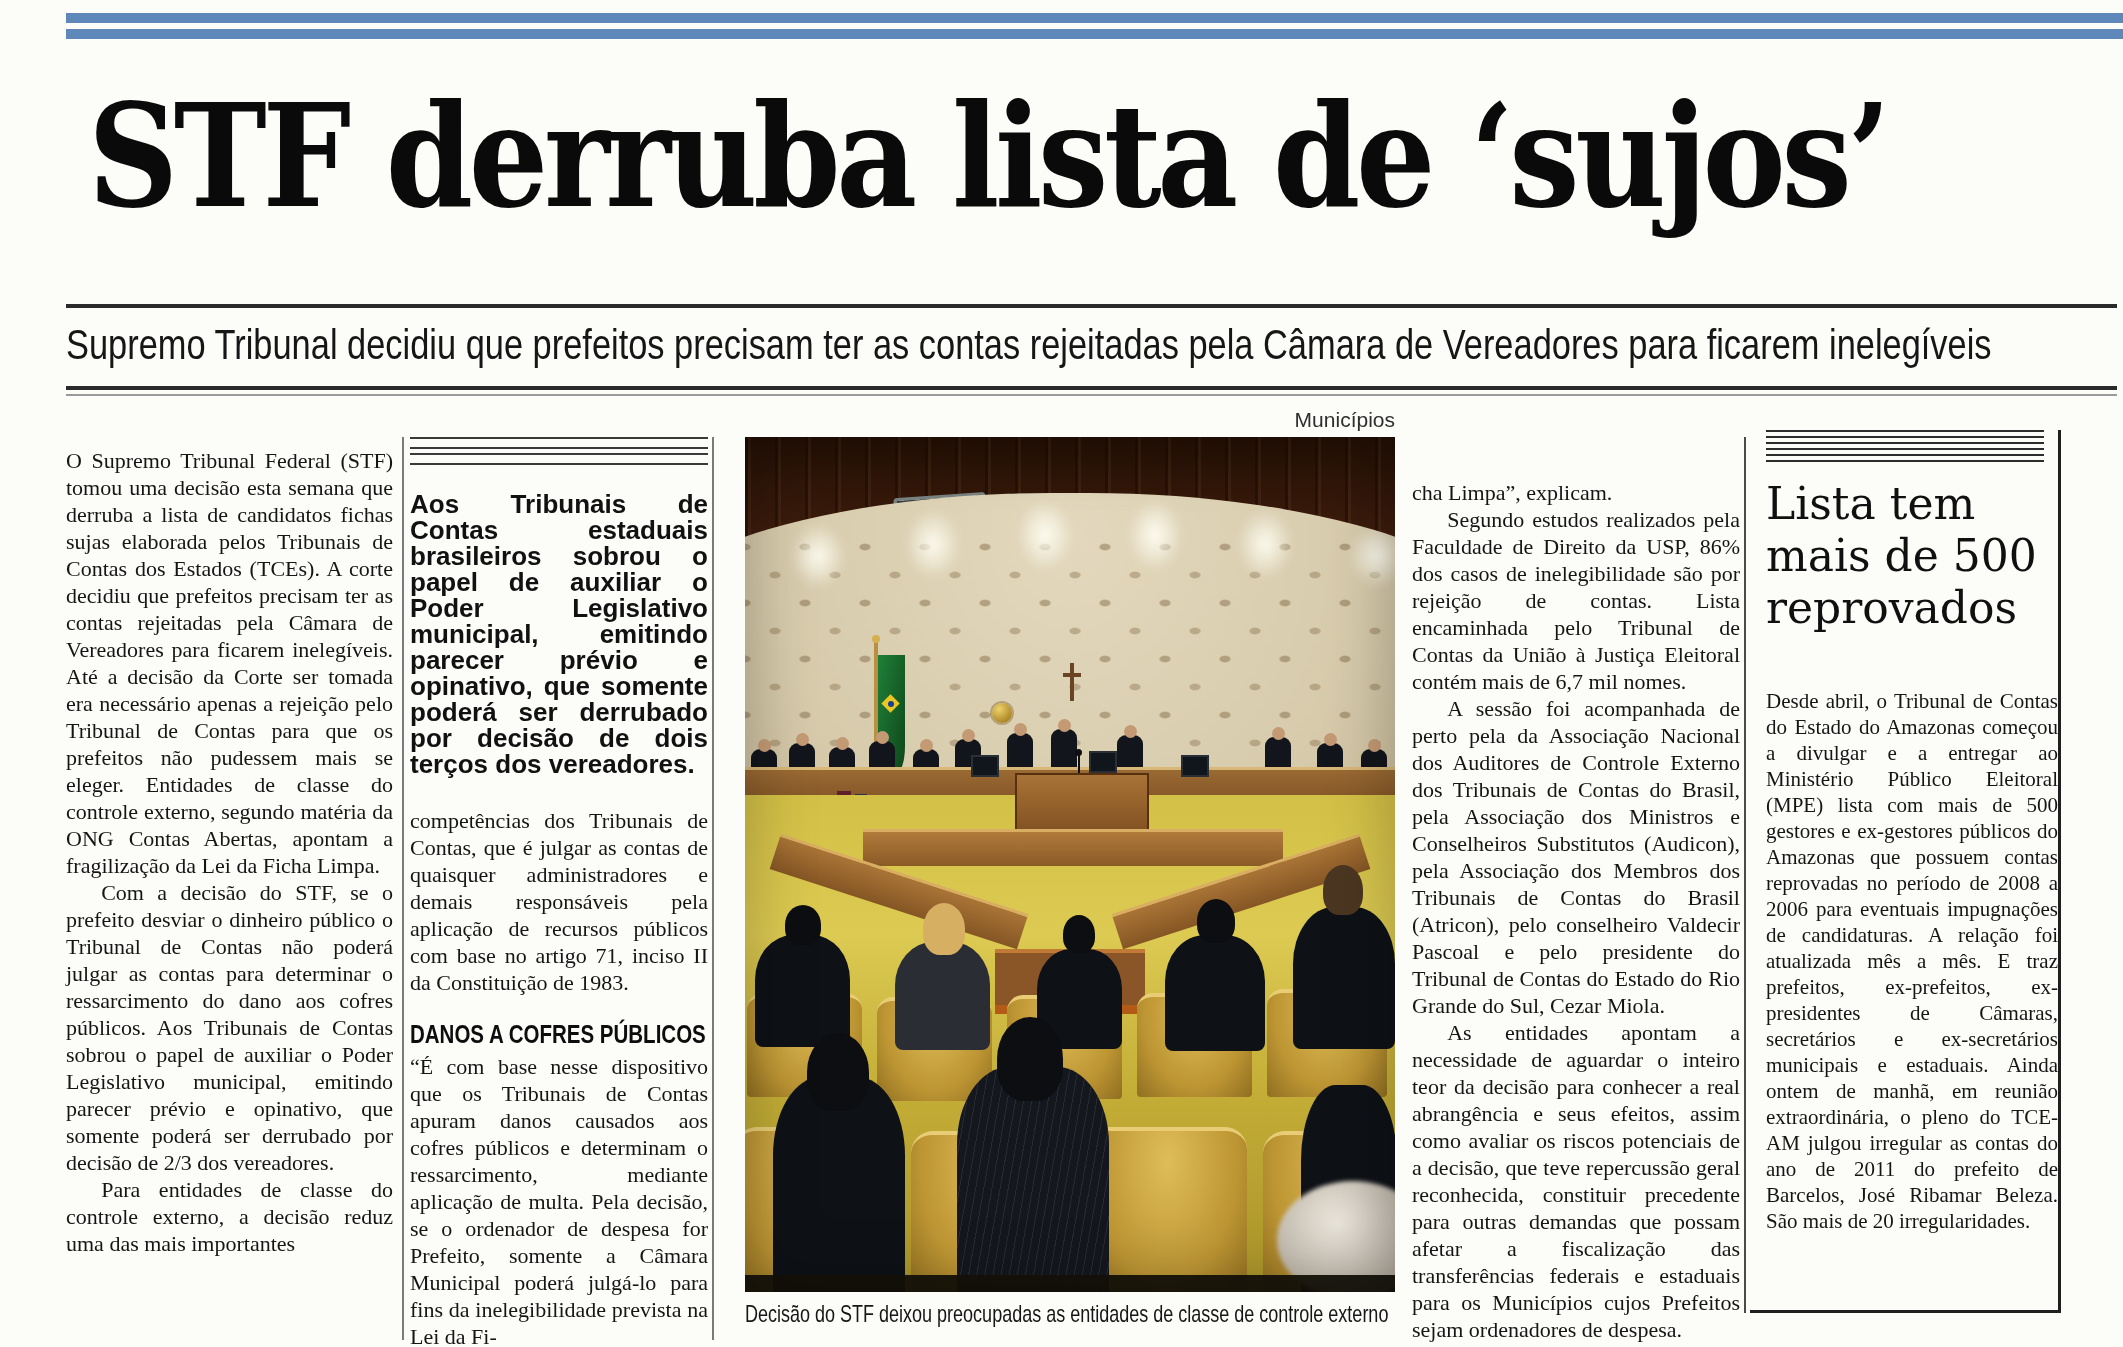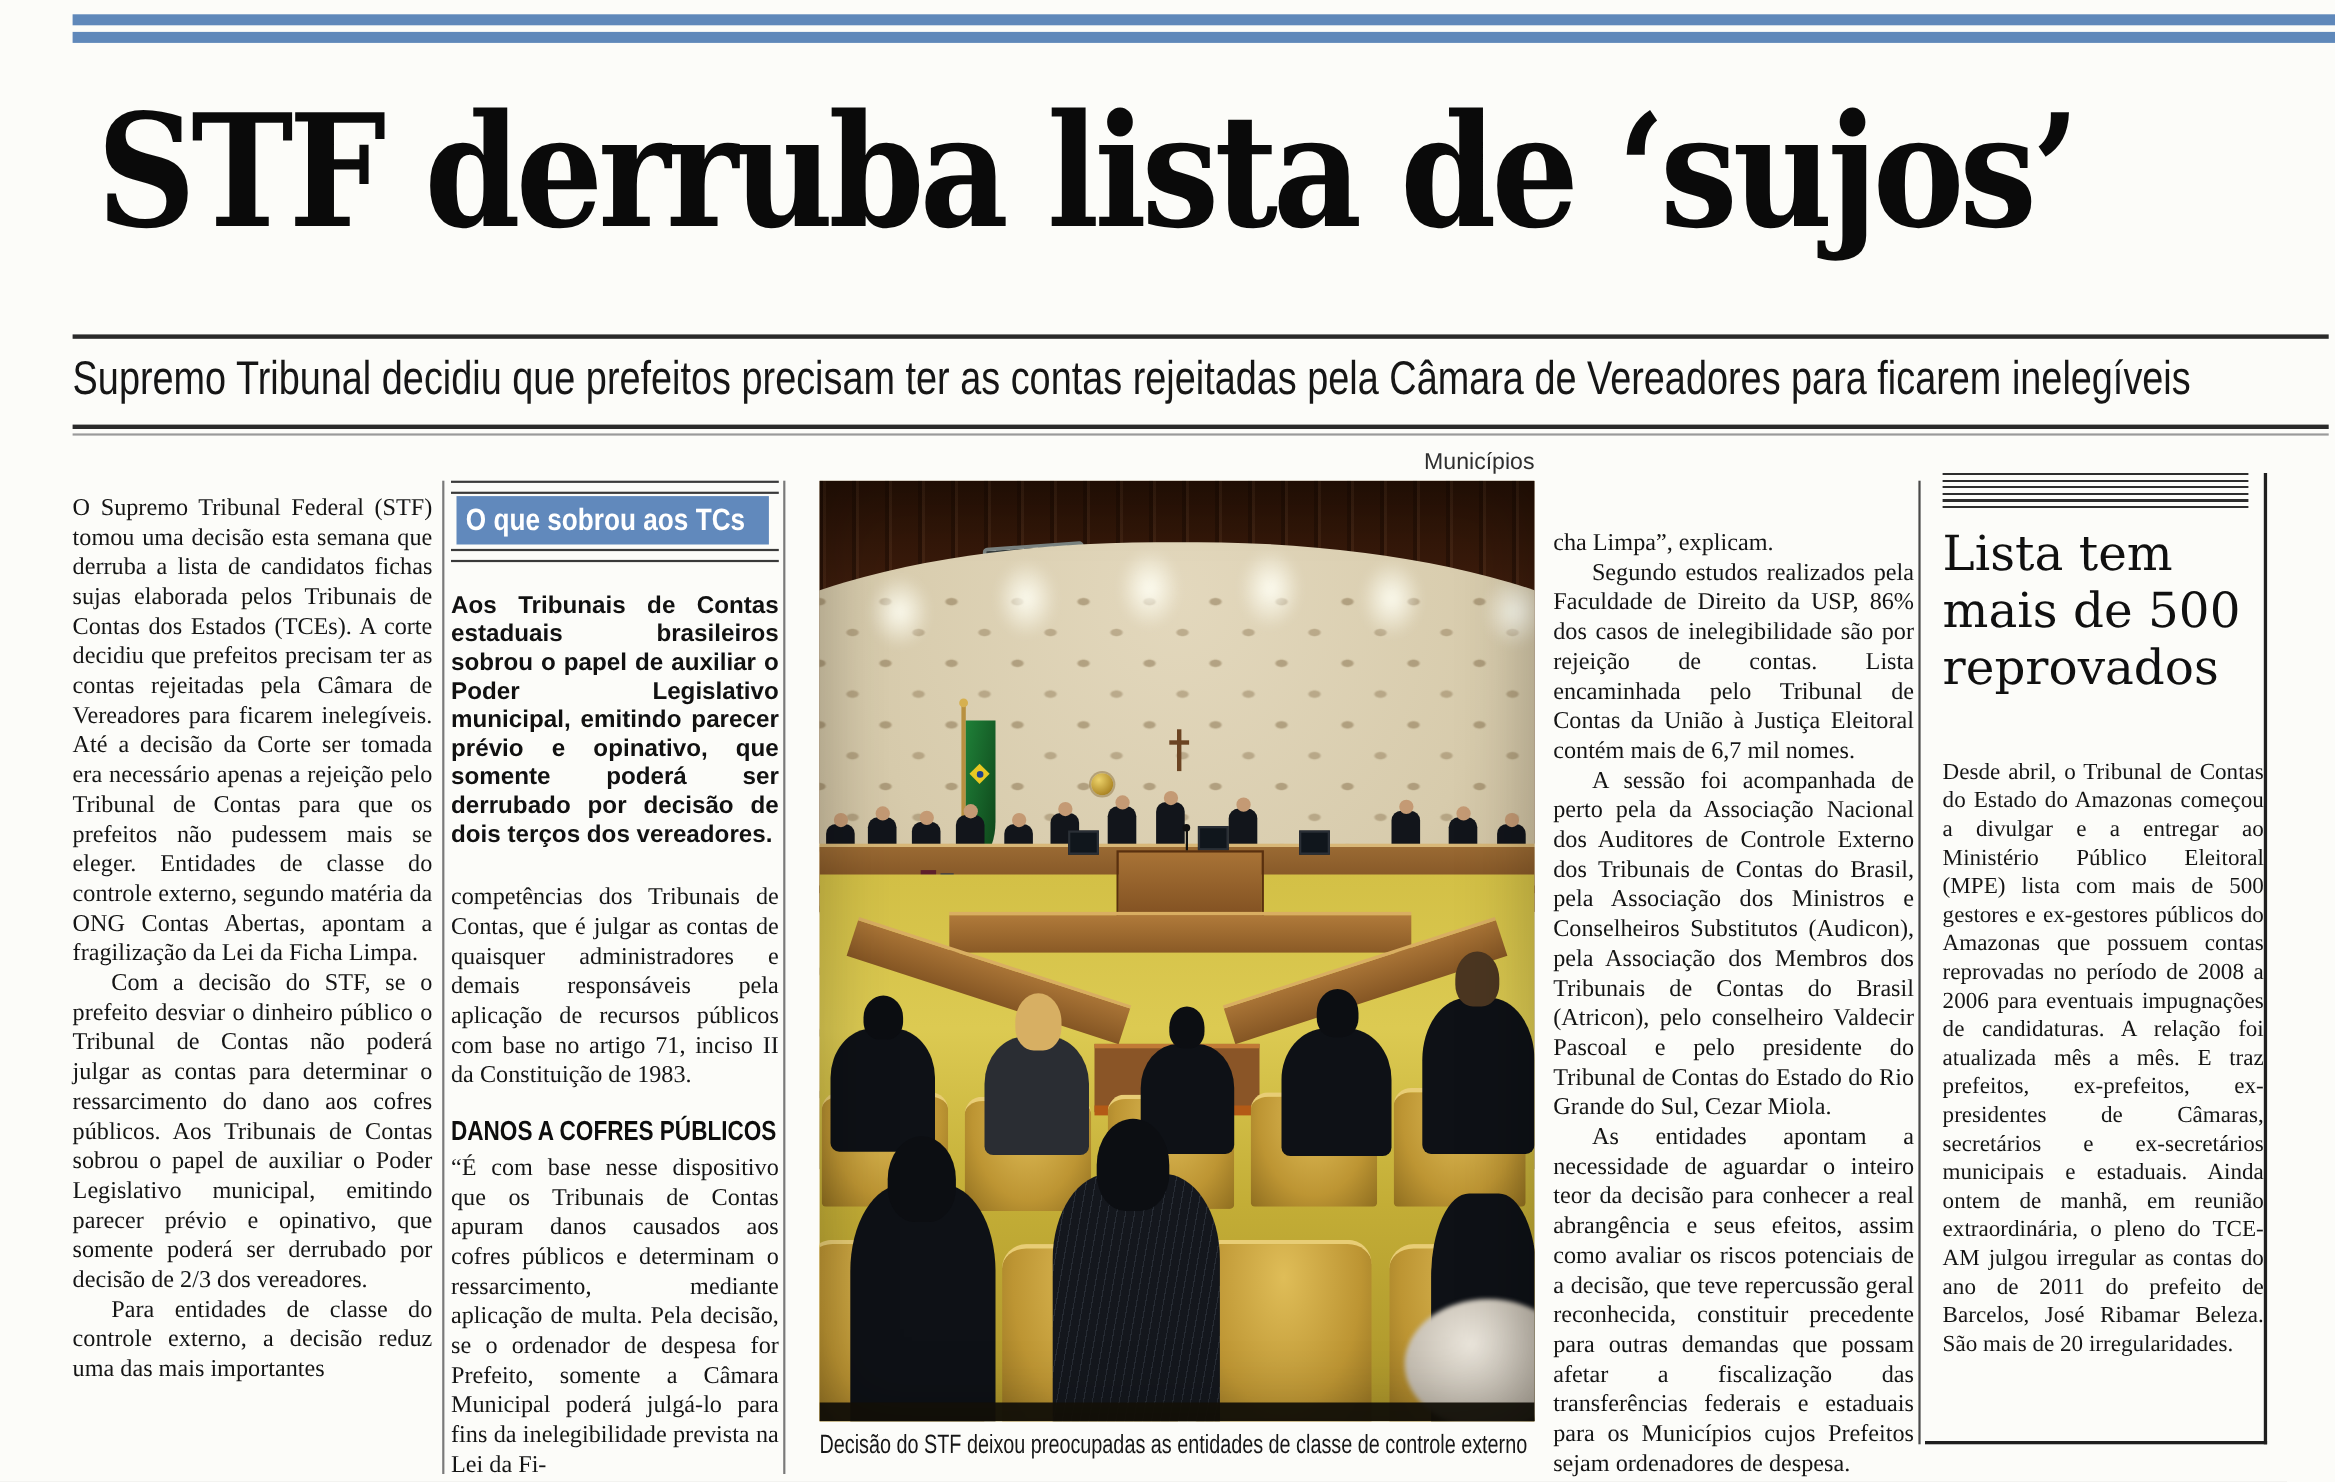--- a/index.html
+++ b/index.html
@@ -30,21 +30,21 @@
   .body-col p{margin:0;}
   .body-col p + p{text-indent:1.6em;}
   .vrule{position:absolute;width:2px;background:#7a7a7a;}
 
   
   .tc-dbl{height:8px;border-top:2px solid #3a3a3a;border-bottom:2px solid #3a3a3a;}
   .tc-bar{margin-top:2px;height:44px;background:#6189bc;display:flex;align-items:center;}
   .tc-bar span{font-family:"Liberation Sans",sans-serif;font-weight:bold;font-size:28px;color:#fff;
                padding-left:10px;white-space:nowrap;transform:scaleX(.85);transform-origin:left center;}
   .tc-body{margin-top:26px;font-family:"Liberation Sans",sans-serif;font-weight:bold;
-           font-size:22px;line-height:26px;text-align:justify;color:#111;}
+           font-size:26px;line-height:26px;text-align:justify;color:#111;}
   .subhead{font-family:"Liberation Sans",sans-serif;font-weight:bold;font-size:25px;color:#0d0d0d;
            white-space:nowrap;transform:scaleX(.82);transform-origin:left top;}
 
   
   .photo{position:absolute;left:745px;top:437px;width:650px;height:855px;overflow:hidden;background:#cbbd9d;}
   .credit{position:absolute;left:1100px;top:408px;width:295px;text-align:right;
           font-family:"Liberation Sans",sans-serif;font-size:21px;color:#2e2e2e;}
   .caption{position:absolute;left:745px;top:1300px;width:700px;font-family:"Liberation Sans",sans-serif;
            font-size:24px;color:#161616;white-space:nowrap;transform:scaleX(.75);transform-origin:left top;}
 
@@ -87,23 +87,20 @@
   <div class="body-col" style="left:66px;top:447px;width:327px;">
     <p>O Supremo Tribunal Federal (STF) tomou uma decisão esta semana que derruba a lista de candidatos fichas sujas elaborada pelos Tribunais de Contas dos Estados (TCEs). A corte decidiu que prefeitos precisam ter as contas rejeitadas pela Câmara de Vereadores para ficarem inelegíveis. Até a decisão da Corte ser tomada era necessário apenas a rejeição pelo Tribunal de Contas para que os prefeitos não pudessem mais se eleger. Entidades de classe do controle externo, segundo matéria da ONG Contas Abertas, apontam a fragilização da Lei da Ficha Limpa.</p>
     <p>Com a decisão do STF, se o prefeito desviar o dinheiro público o Tribunal de Contas não poderá julgar as contas para determinar o ressarcimento do dano aos cofres públicos. Aos Tribunais de Contas sobrou o papel de auxiliar o Poder Legislativo municipal, emitindo parecer prévio e opinativo, que somente poderá ser derrubado por decisão de 2/3 dos vereadores.</p>
     <p>Para entidades de classe do controle externo, a decisão reduz uma das mais importantes</p>
   </div>
   <div class="vrule" style="left:402px;top:437px;height:903px;"></div>
 
   <div class="abs" style="left:410px;top:437px;width:298px;">
     <div>
       <div class="tc-dbl"></div>
-      <div class="tc-bar" style="width:284px;margin-left:5px;">
-        <span>O que sobrou aos TCs</span>
-      </div>
       <div class="tc-dbl" style="margin-top:4px;"></div>
       <div class="tc-body">Aos Tribunais de Contas estaduais brasileiros sobrou o papel de auxiliar o Poder Legislativo municipal, emitindo parecer prévio e opinativo, que somente poderá ser derrubado por decisão de dois terços dos vereadores.</div>
     </div>
     <div class="body-col" style="position:static;width:298px;margin-top:30px;">
       <p>competências dos Tribunais de Contas, que é julgar as contas de quaisquer administradores e demais responsáveis pela aplicação de recursos públicos com base no artigo 71, inciso II da Constituição de 1983.</p>
     </div>
     <div class="subhead" style="margin-top:24px;">DANOS A COFRES PÚBLICOS</div>
     <div class="body-col" style="position:static;width:298px;margin-top:4px;">
       <p>“É com base nesse dispositivo que os Tribunais de Contas apuram danos causados aos cofres públicos e determinam o ressarcimento, mediante aplicação de multa. Pela decisão, se o ordenador de despesa for Prefeito, somente a Câmara Municipal poderá julgá-lo para fins da inelegibilidade prevista na Lei da Fi-</p>
     </div>

